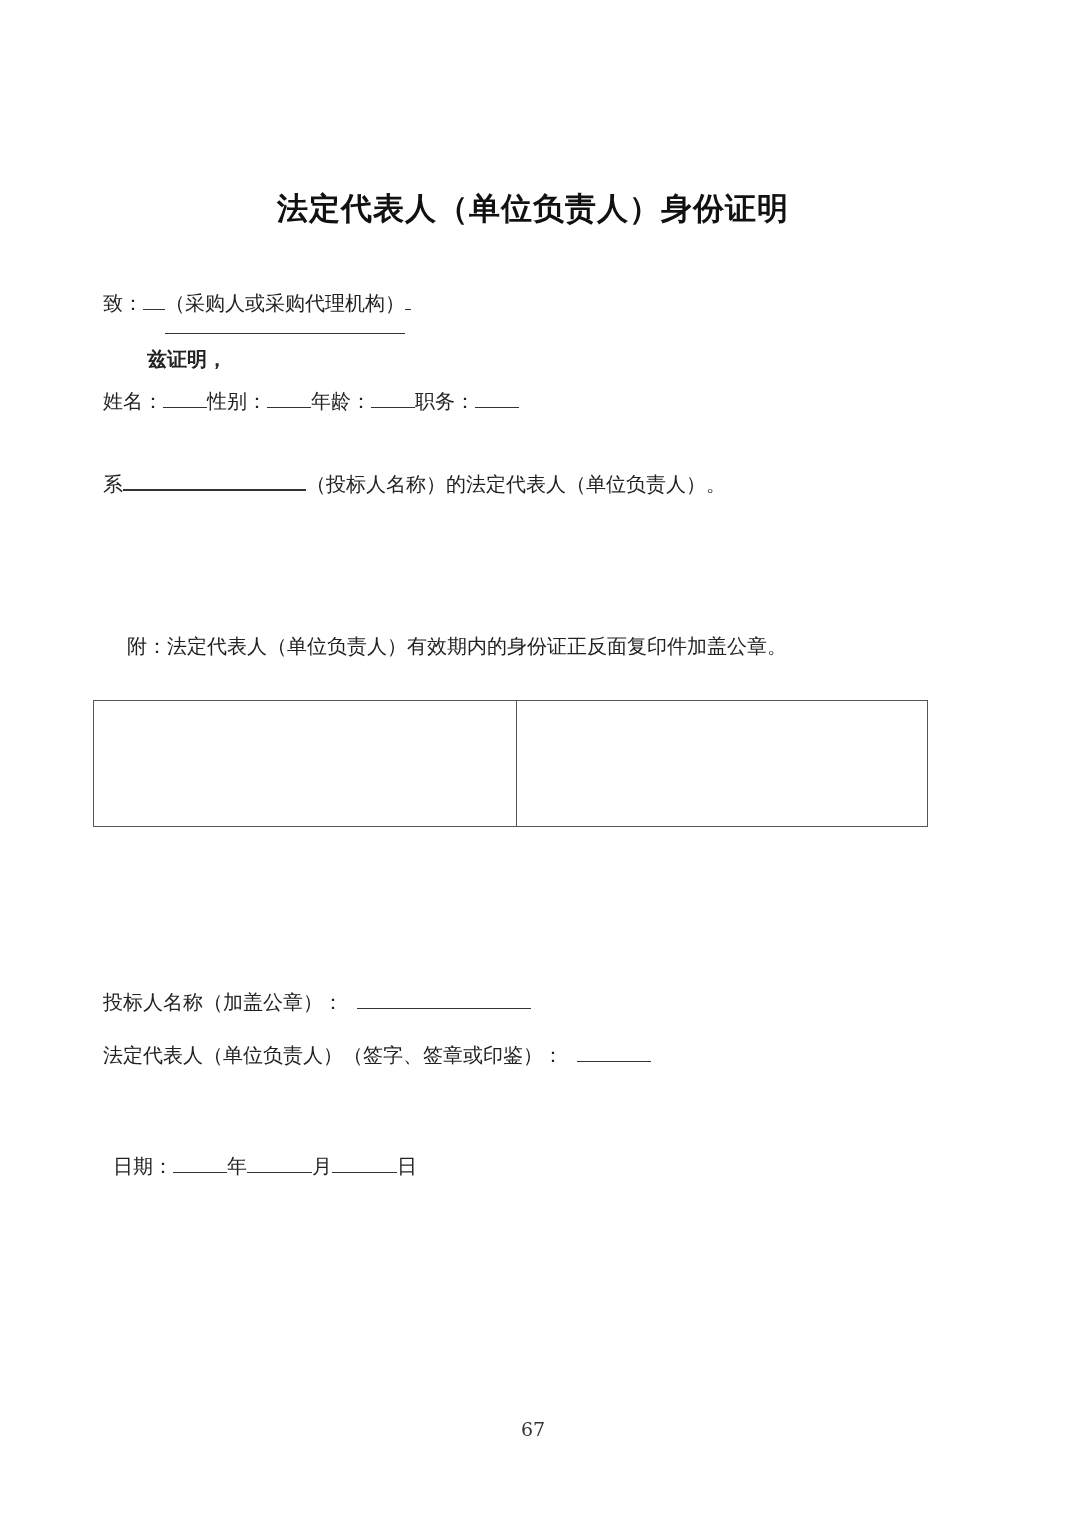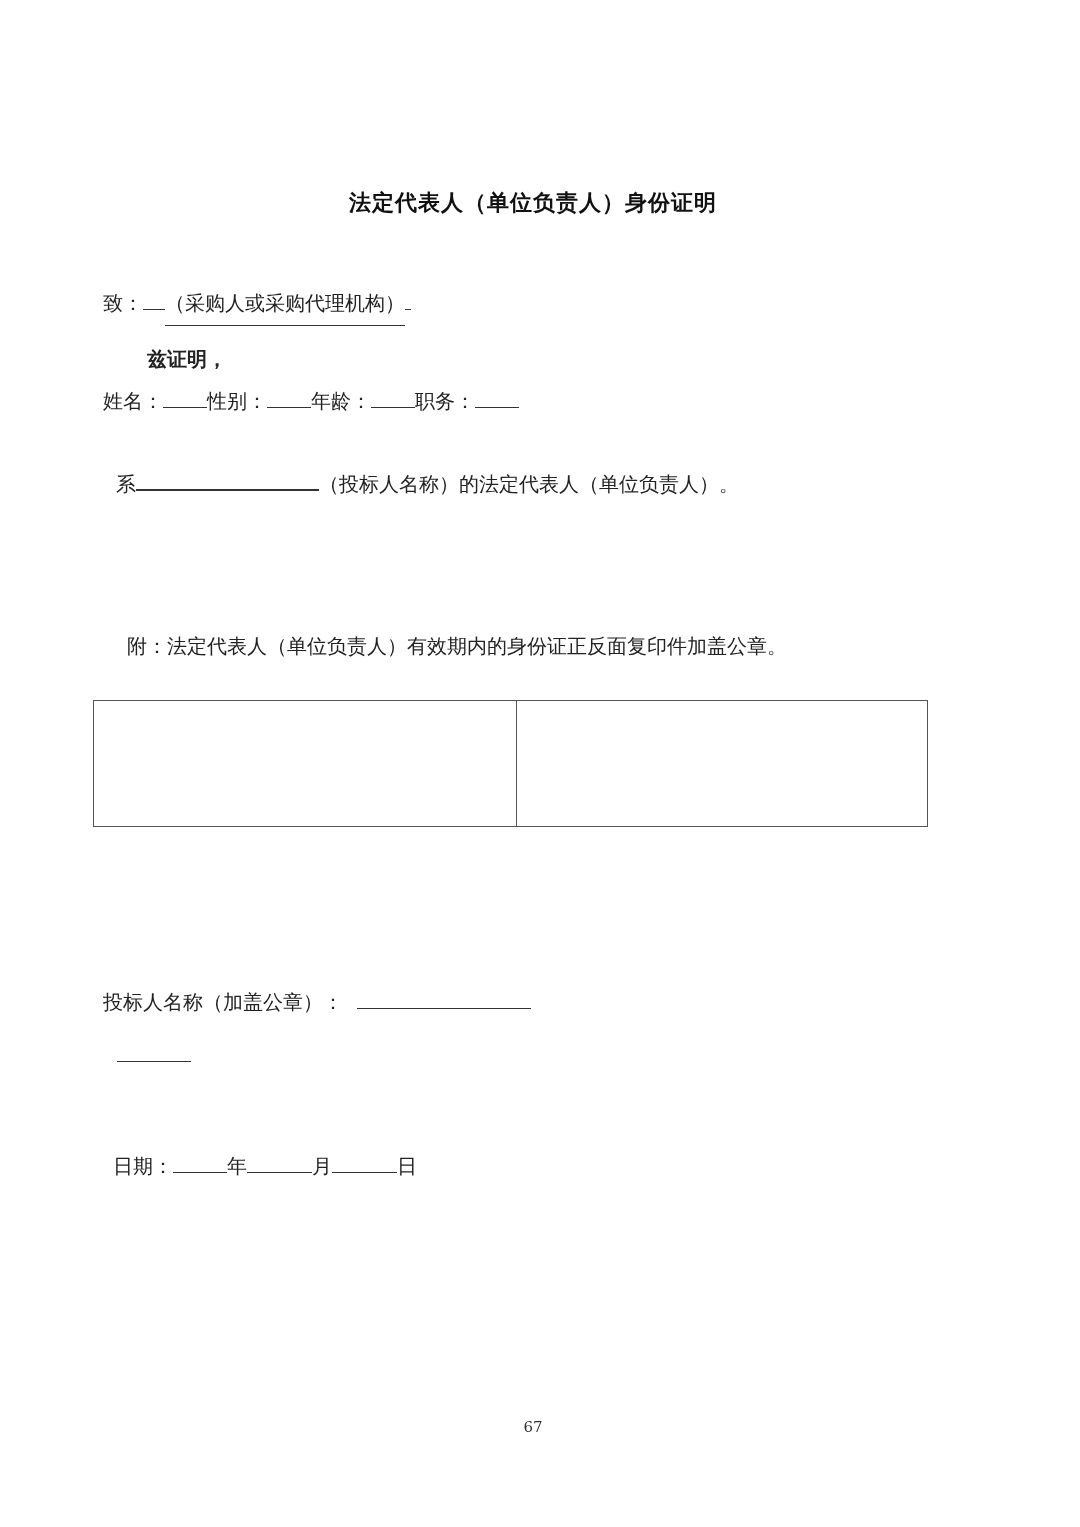--- a/index.html
+++ b/index.html
@@ -14,38 +14,38 @@
       overflow: hidden;
       font-family: "DejaVu Serif", "Liberation Serif", serif;
       color: #1a1a1a;
     }
     .abs { position: absolute; white-space: nowrap; }
     .title {
       left: 0; width: 1066px; top: 188px;
       text-align: center;
       font-family: "DejaVu Sans", "Liberation Sans", sans-serif;
       font-weight: bold;
-      font-size: 22px;
+      font-size: 31px;
       letter-spacing: 1px;
       color: #111;
     }
     .line {
       font-size: 20px;
       line-height: 28px;
       color: #222;
     }
     .ul {
       display: inline-block;
       border-bottom: 1.5px solid #333;
       height: 20px;
       vertical-align: baseline;
     }
     .ul-text {
       border-bottom: 1.5px solid #333;
-      padding-bottom: 10px;
+      padding-bottom: 18px;
     }
     .id-box {
       position: absolute;
       left: 93px; top: 700px;
       width: 835px; height: 127px;
       border: 1.5px solid #555;
       box-sizing: border-box;
       display: flex;
     }
     .id-cell {
@@ -53,58 +53,58 @@
       box-sizing: border-box;
     }
     .id-cell.left {
       width: 423px;
       border-right: 1.5px solid #555;
     }
     .id-cell.right { flex: 1; }
     .page-num {
       left: 0; width: 1066px; top: 1418px;
       text-align: center;
-      font-size: 15px;
+      font-size: 19px;
       color: #333;
     }
   </style>
 </head>
 <body>
 
 <div>
 
   <div class="abs title">法定代表人（单位负责人）身份证明</div>
 
   <div class="abs line" style="left:103px; top:289px;">
     <span>致：</span><span style="display:inline-block;width:22px;" class="ul-text"></span><span class="ul-text">（采购人或采购代理机构）</span><span style="display:inline-block;width:6px;" class="ul-text"></span>
   </div>
 
   <div class="abs line" style="left:147px; top:345px;font-weight:bold;">兹证明，</div>
 
   <div class="abs line" style="left:103px; top:387px;font-family:Liberation Serif, serif;">
     <span>姓名：</span><span class="ul" style="width:44px;"></span><span>性别：</span><span class="ul" style="width:44px;"></span><span>年龄：</span><span class="ul" style="width:44px;"></span><span>职务：</span><span class="ul" style="width:44px;"></span>
   </div>
 
-  <div class="abs line" style="left:116px; top:469px;">
+  <div class="abs line" style="left:103px; top:469px;">
     <span>系</span><span class="ul" style="width:183px; border-bottom-width:2px;"></span><span>（投标人名称）的法定代表人（单位负责人）。</span>
   </div>
 
   <div class="abs line" style="left:103px; top:632px;margin-left:24px;">附：法定代表人（单位负责人）有效期内的身份证正反面复印件加盖公章。</div>
 
   <div class="id-box">
     <div class="id-cell left"></div>
     <div class="id-cell right"></div>
   </div>
 
   <div class="abs line" style="left:103px; top:988px;">
     <span>投标人名称（加盖公章）：</span><span style="display:inline-block;width:14px;"></span><span class="ul" style="width:174px;"></span>
   </div>
 
   <div class="abs line" style="left:103px; top:1041px;">
-    <span style="display:inline-block;width:14px;"></span><span class="ul" style="width:74px;"></span>
+    <span>法定代表人（单位负责人）（签字、签章或印鉴）：</span><span style="display:inline-block;width:14px;"></span><span class="ul" style="width:74px;"></span>
   </div>
 
   <div class="abs line" style="left:113px; top:1152px;">
     <span>日期：</span><span class="ul" style="width:54px;"></span><span>年</span><span class="ul" style="width:65px;"></span><span>月</span><span class="ul" style="width:65px;"></span><span>日</span>
   </div>
 
   <div class="abs page-num">67</div>
 
 </div>
 

